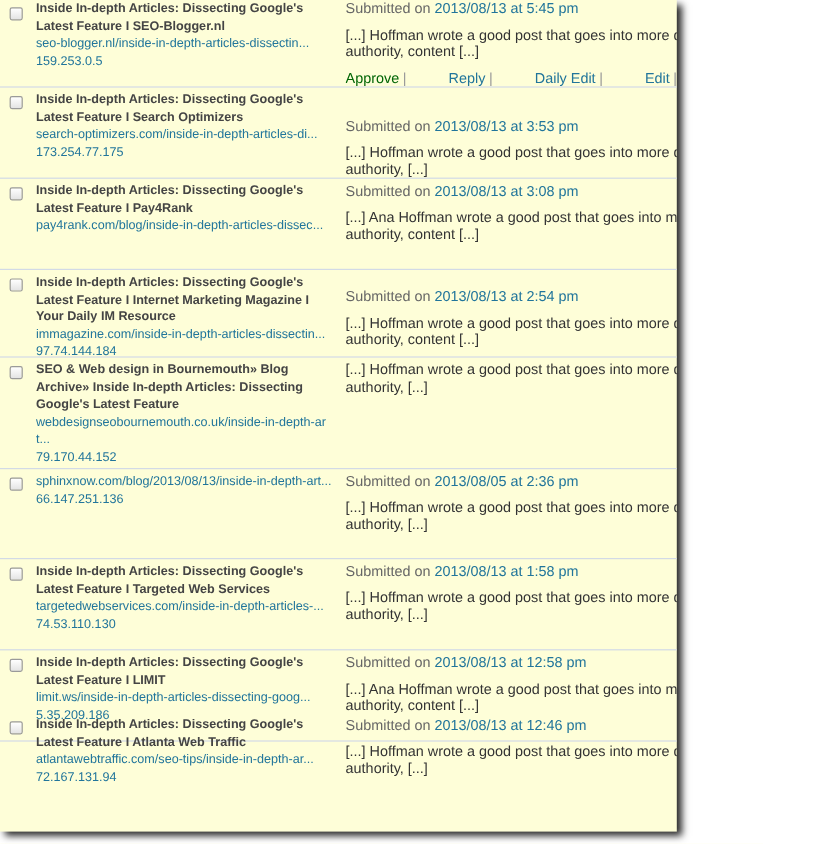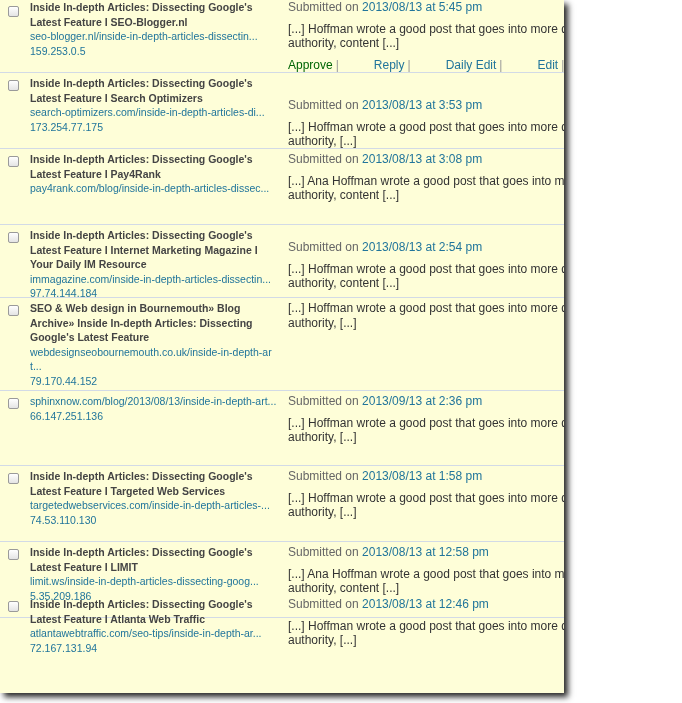--- a/index.html
+++ b/index.html
@@ -169,21 +169,21 @@
     </div>
   </div>
 
   <div class="row" style="top:391px;height:75px;">
     <span class="checkbox" style="top:7px;"></span>
     <div class="author" style="top:3px;">
       <a class="url">sphinxnow.com/blog/2013/08/13/inside-in-depth-art...</a>
       <span class="ip">66.147.251.136</span>
     </div>
     <div class="comment" style="top:3px;">
-      <span class="submitted"><span>Submitted on</span> <a class="date">2013/09/13 at 2:36 pm</a></span>
+      <span class="submitted"><span>Submitted on</span> <a class="date">2013/08/05 at 2:36 pm</a></span>
       <span class="body-text">[...] Hoffman wrote a good post that goes into more detail on these in-depth articles</span>
       <span class="body-text">authority, [...]</span>
     </div>
   </div>
 
   <div class="row" style="top:466px;height:76px;">
     <span class="checkbox" style="top:7px;"></span>
     <div class="author" style="top:3px;">
       <span class="title">Inside In-depth Articles: Dissecting Google's Latest Feature I Targeted Web Services</span>
       <a class="url">targetedwebservices.com/inside-in-depth-articles-...</a>

